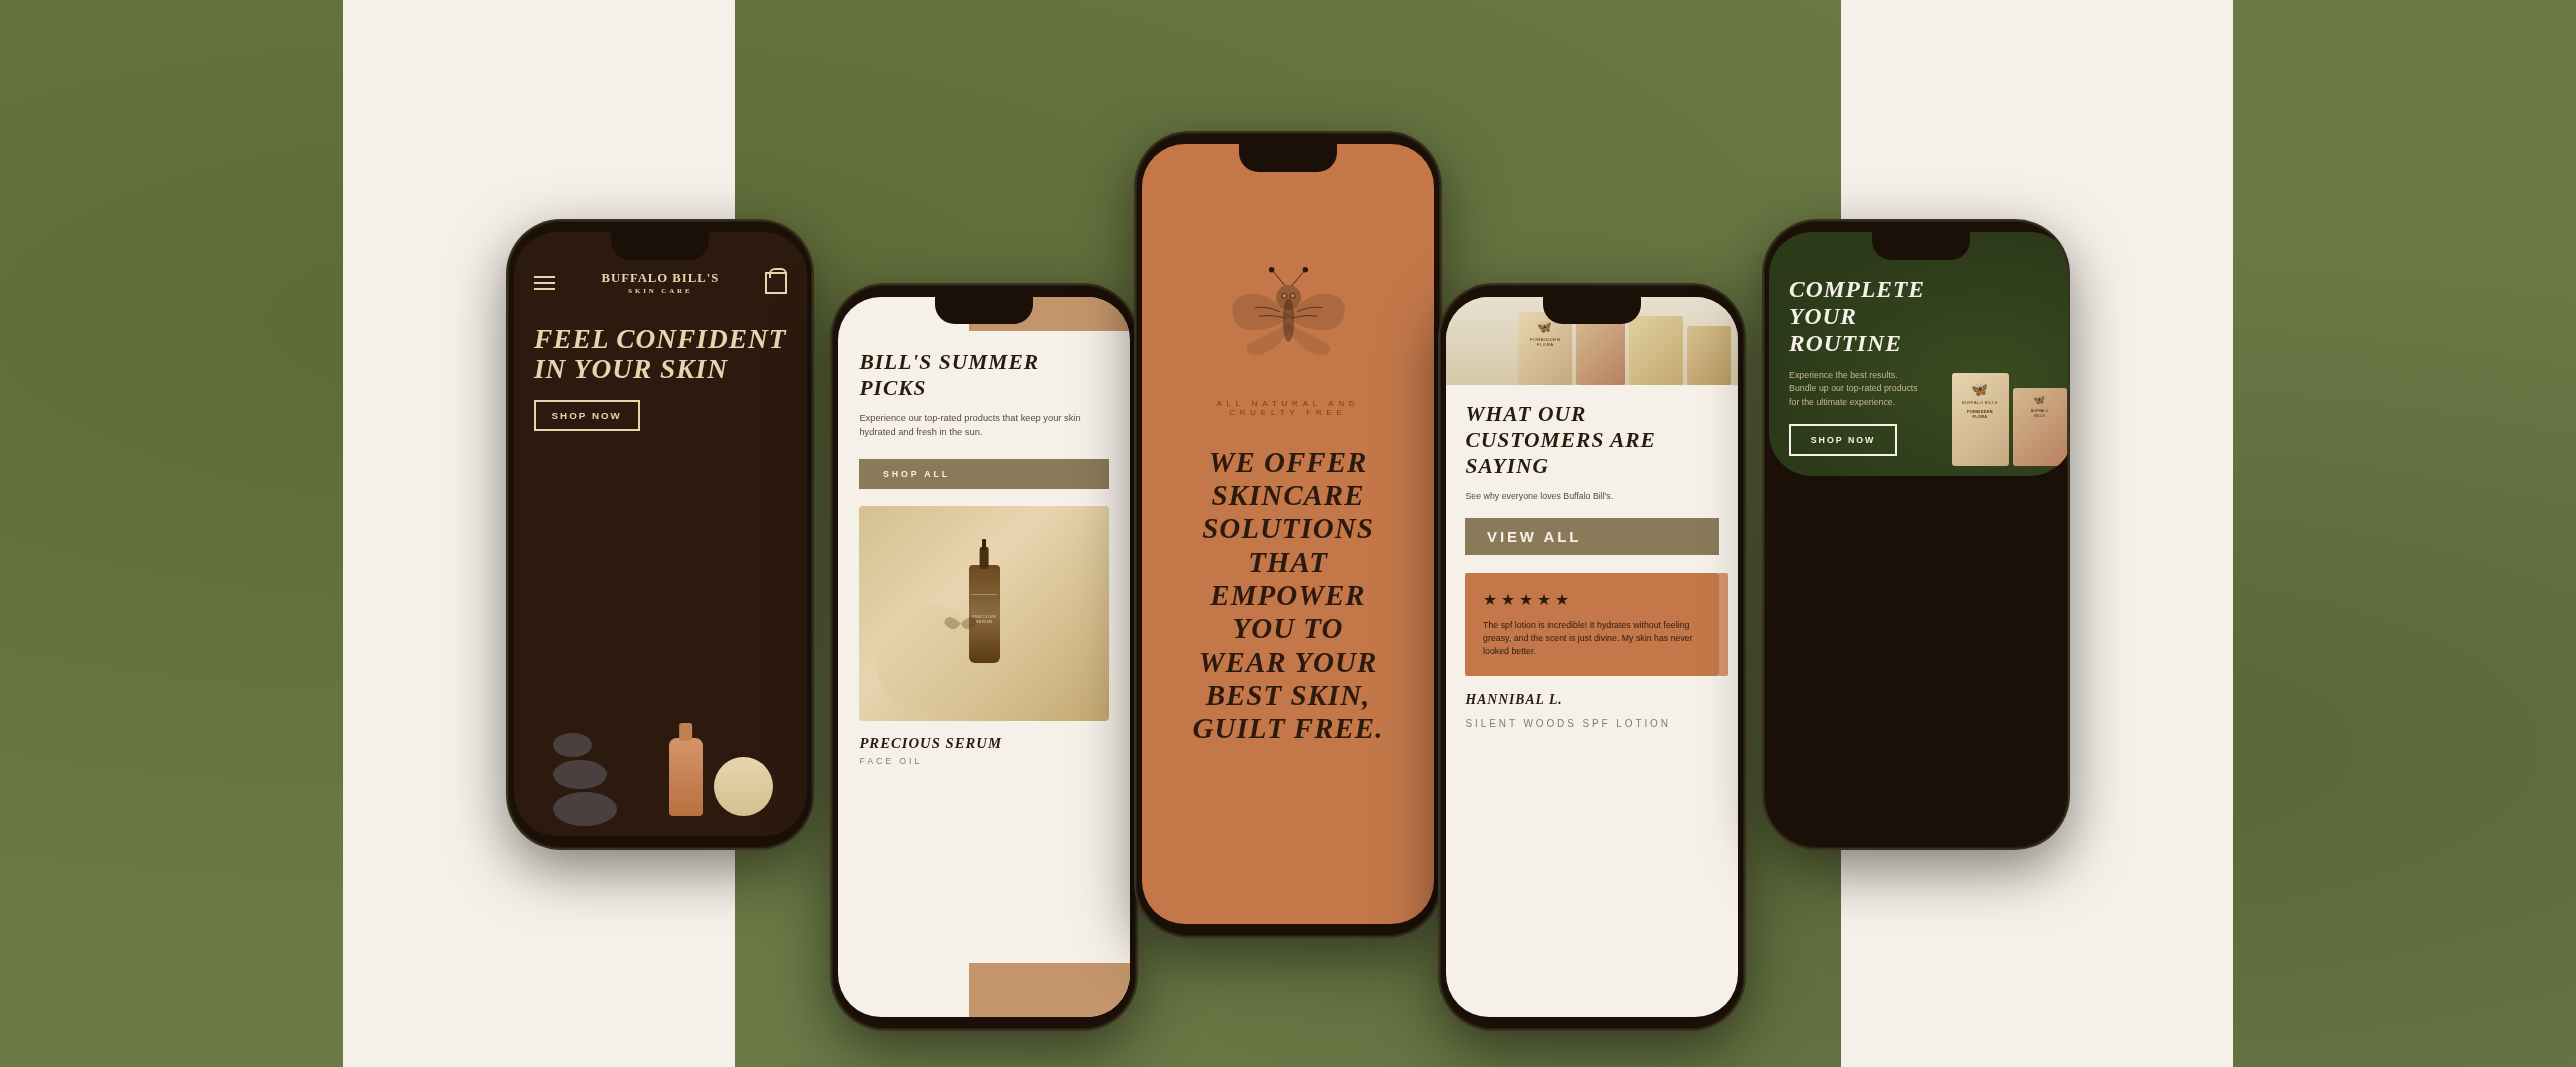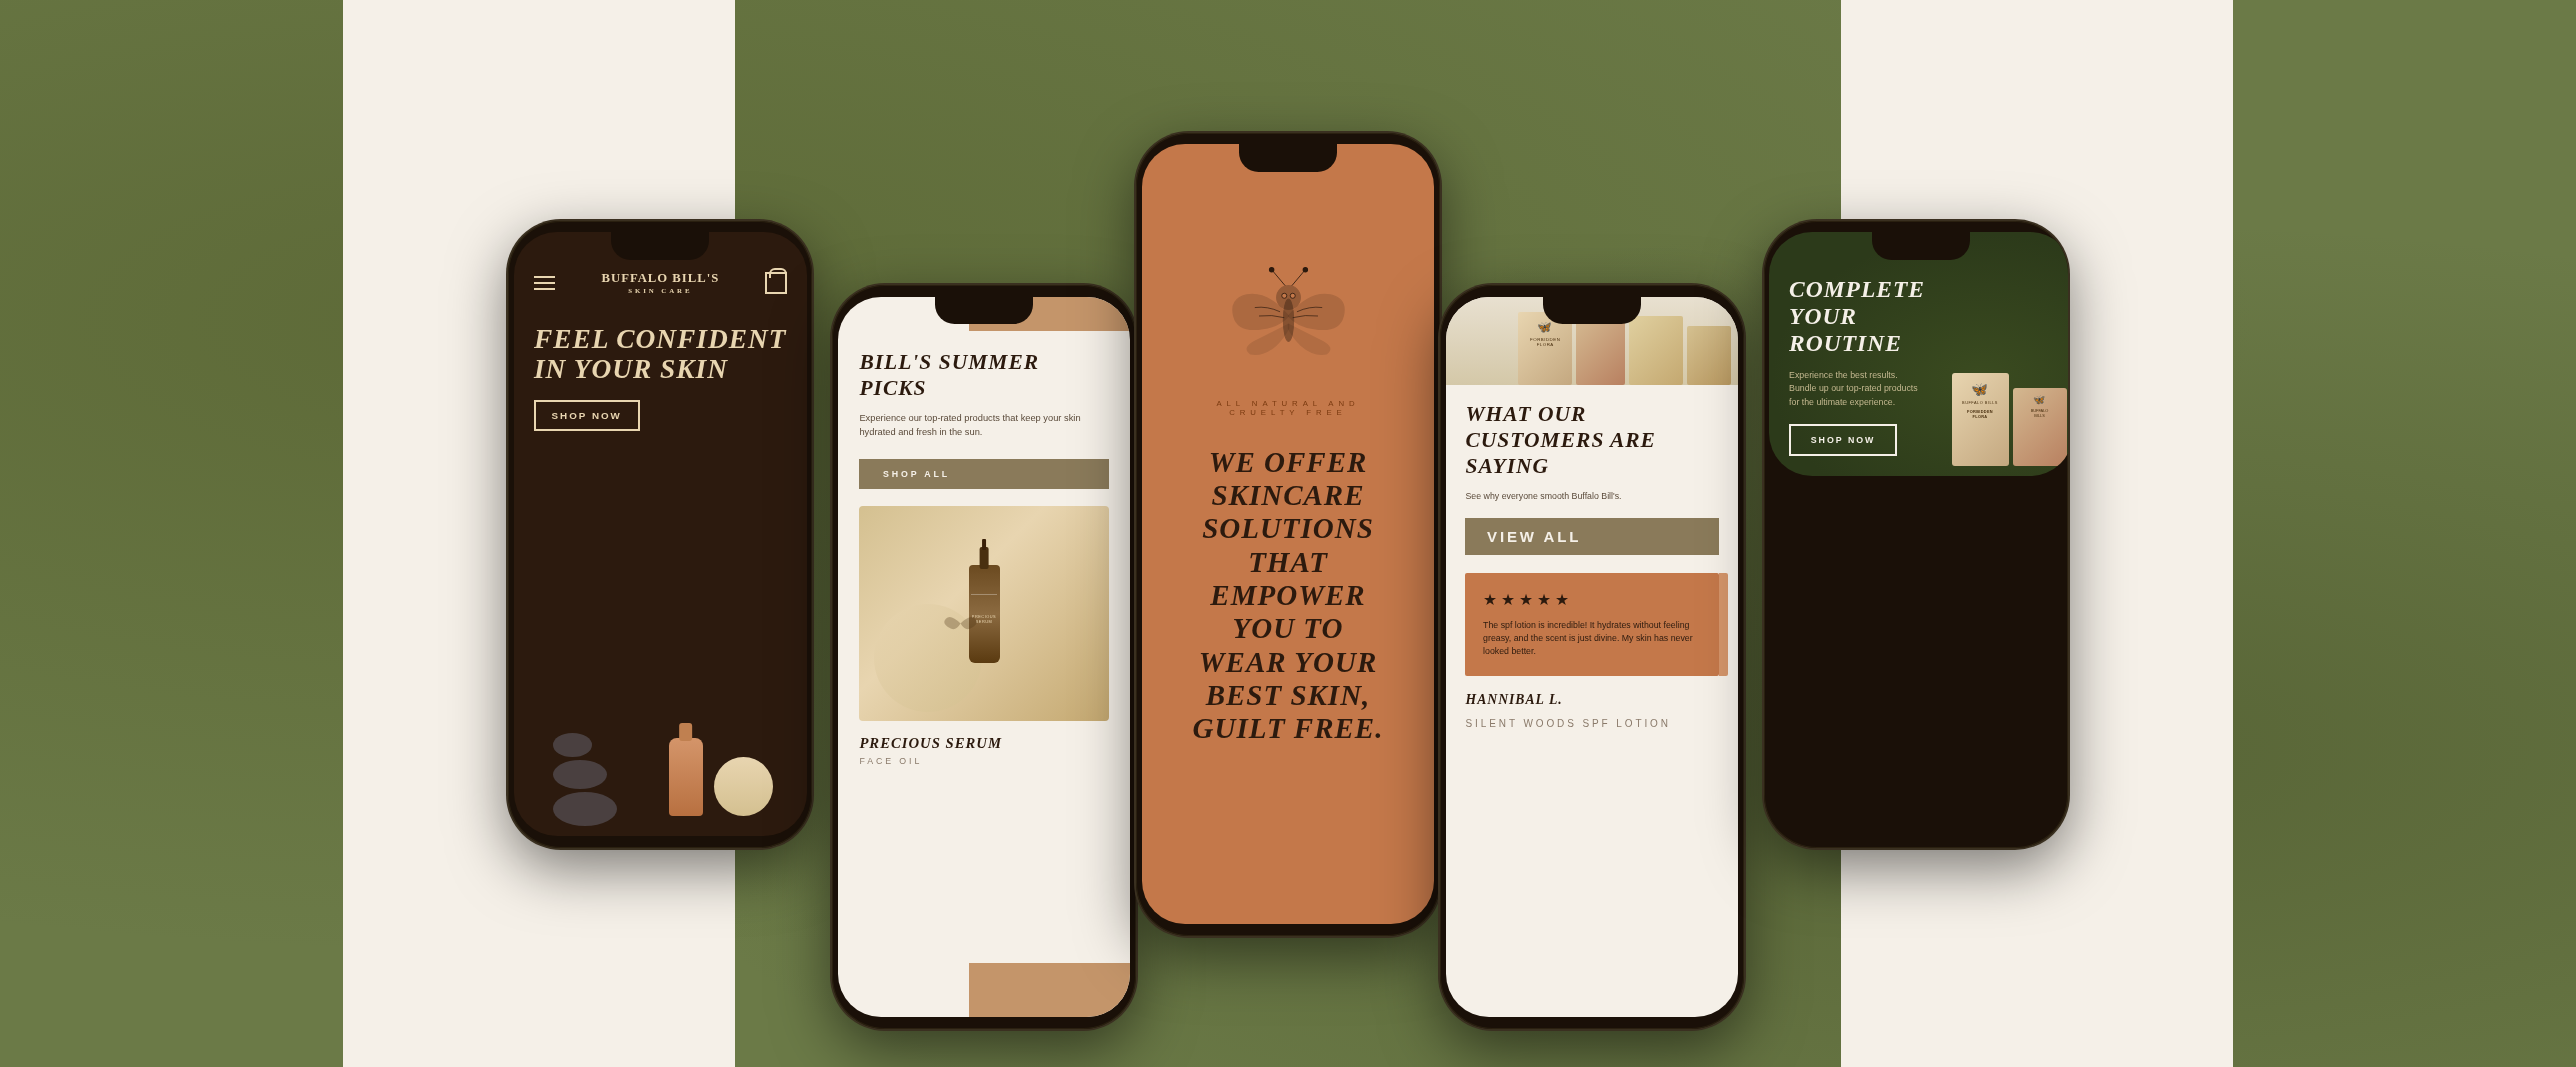--- a/index.html
+++ b/index.html
@@ -585,21 +585,21 @@
           <div style="text-align:center;padding-top:7.8px;font-size:11.8px;color:#4a3010;">🦋</div>
           <div style="font-size:4.4px;color:#4a3010;text-align:center;padding:2px;letter-spacing:0.5px;font-family:Arial;text-transform:uppercase;">FORBIDDEN<br>FLORA</div>
         </div>
         <div style="width:49px;height:64px;background:linear-gradient(135deg,#d4b890,#b88060);border-radius:2px;margin:0 2px;"></div>
         <div style="width:54px;height:69px;background:linear-gradient(135deg,#e0d0a0,#c4a870);border-radius:2px;margin:0 2px;"></div>
         <div style="width:44px;height:59px;background:linear-gradient(135deg,#d4c090,#b89860);border-radius:2px;margin:0 2px;"></div>
       </div>
 
       <div style="padding:17.6px 19.6px;flex:1;display:flex;flex-direction:column;">
         <div class="phone4-headline">WHAT OUR CUSTOMERS ARE SAYING</div>
-        <div class="phone4-subtext">See why everyone smooth Buffalo Bill's.</div>
+        <div class="phone4-subtext">See why everyone loves Buffalo Bill's.</div>
         <div class="phone4-btn">VIEW ALL</div>
 
         <div style="margin-top:17.6px;background:#c4784a;padding:17.6px;border-radius:2px;position:relative;">
           <div class="stars">
             <span class="star">★</span>
             <span class="star">★</span>
             <span class="star">★</span>
             <span class="star">★</span>
             <span class="star">★</span>
           </div>

